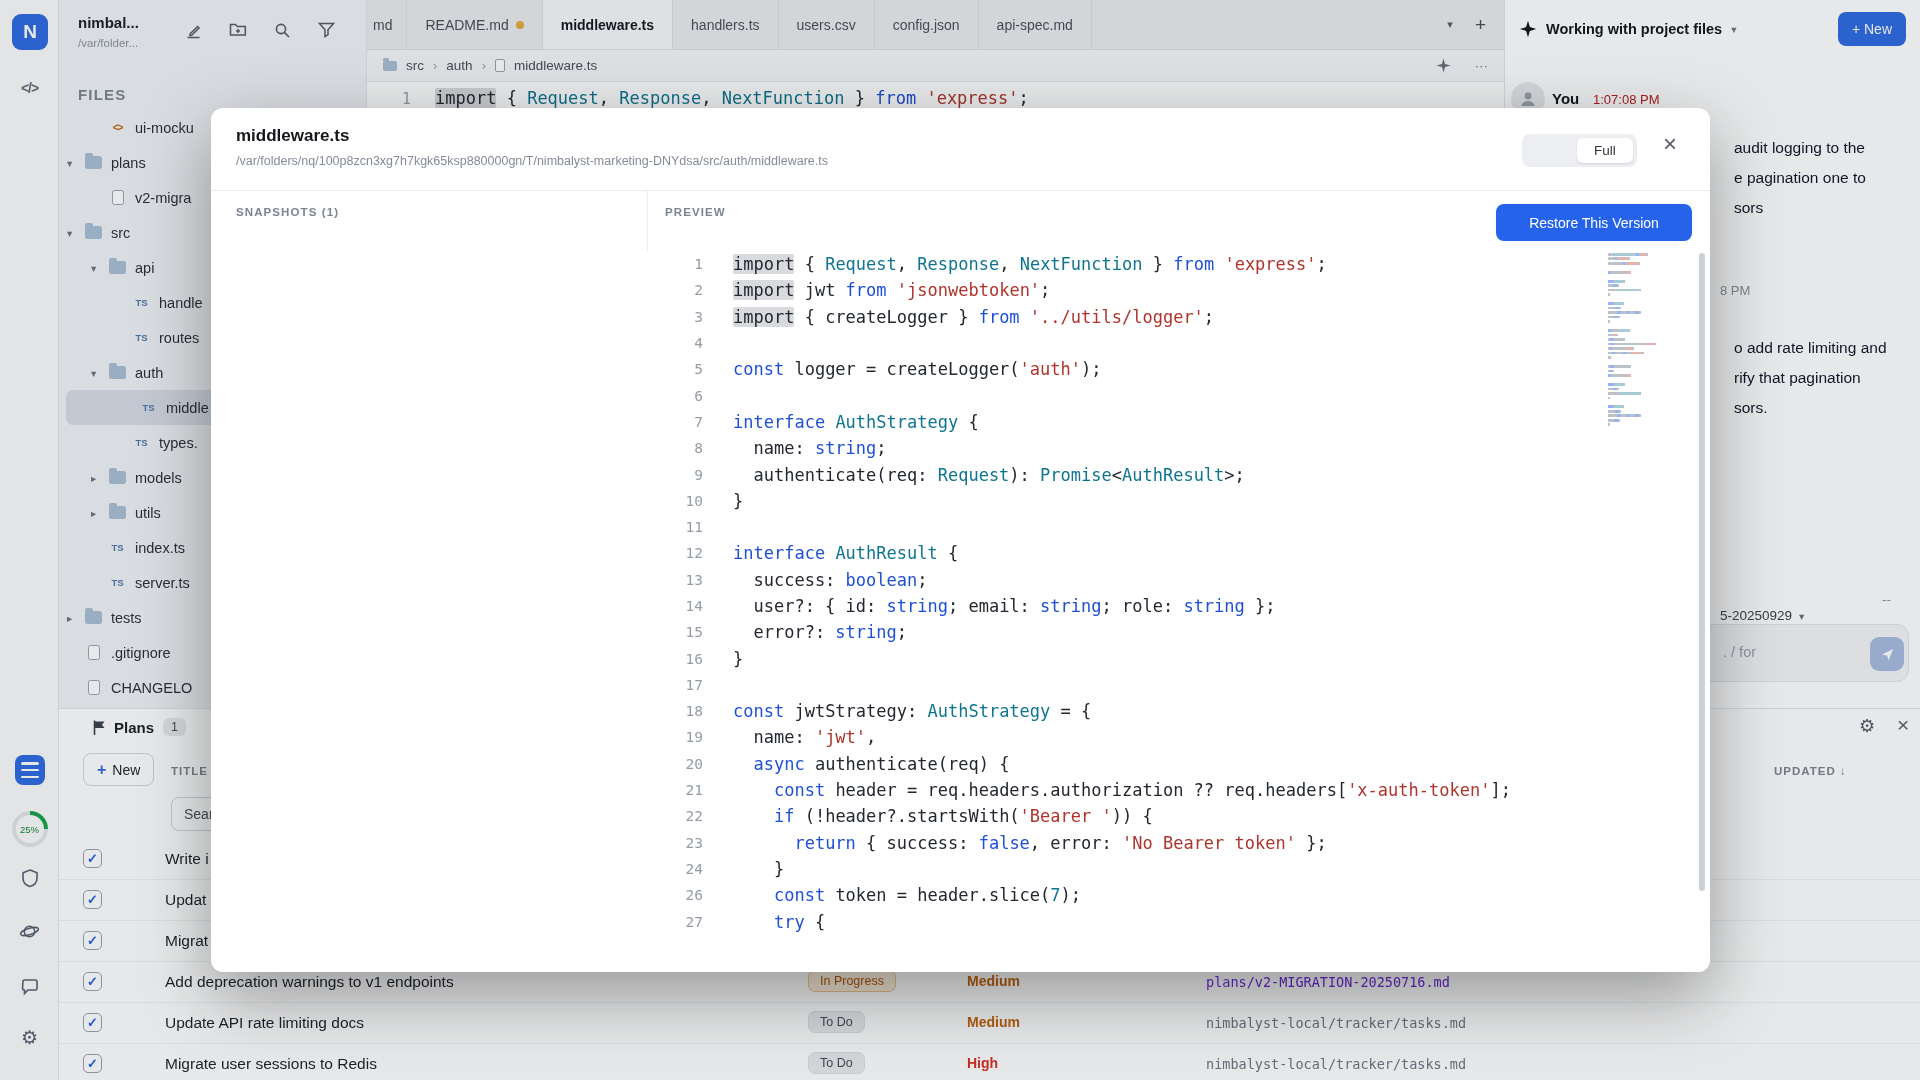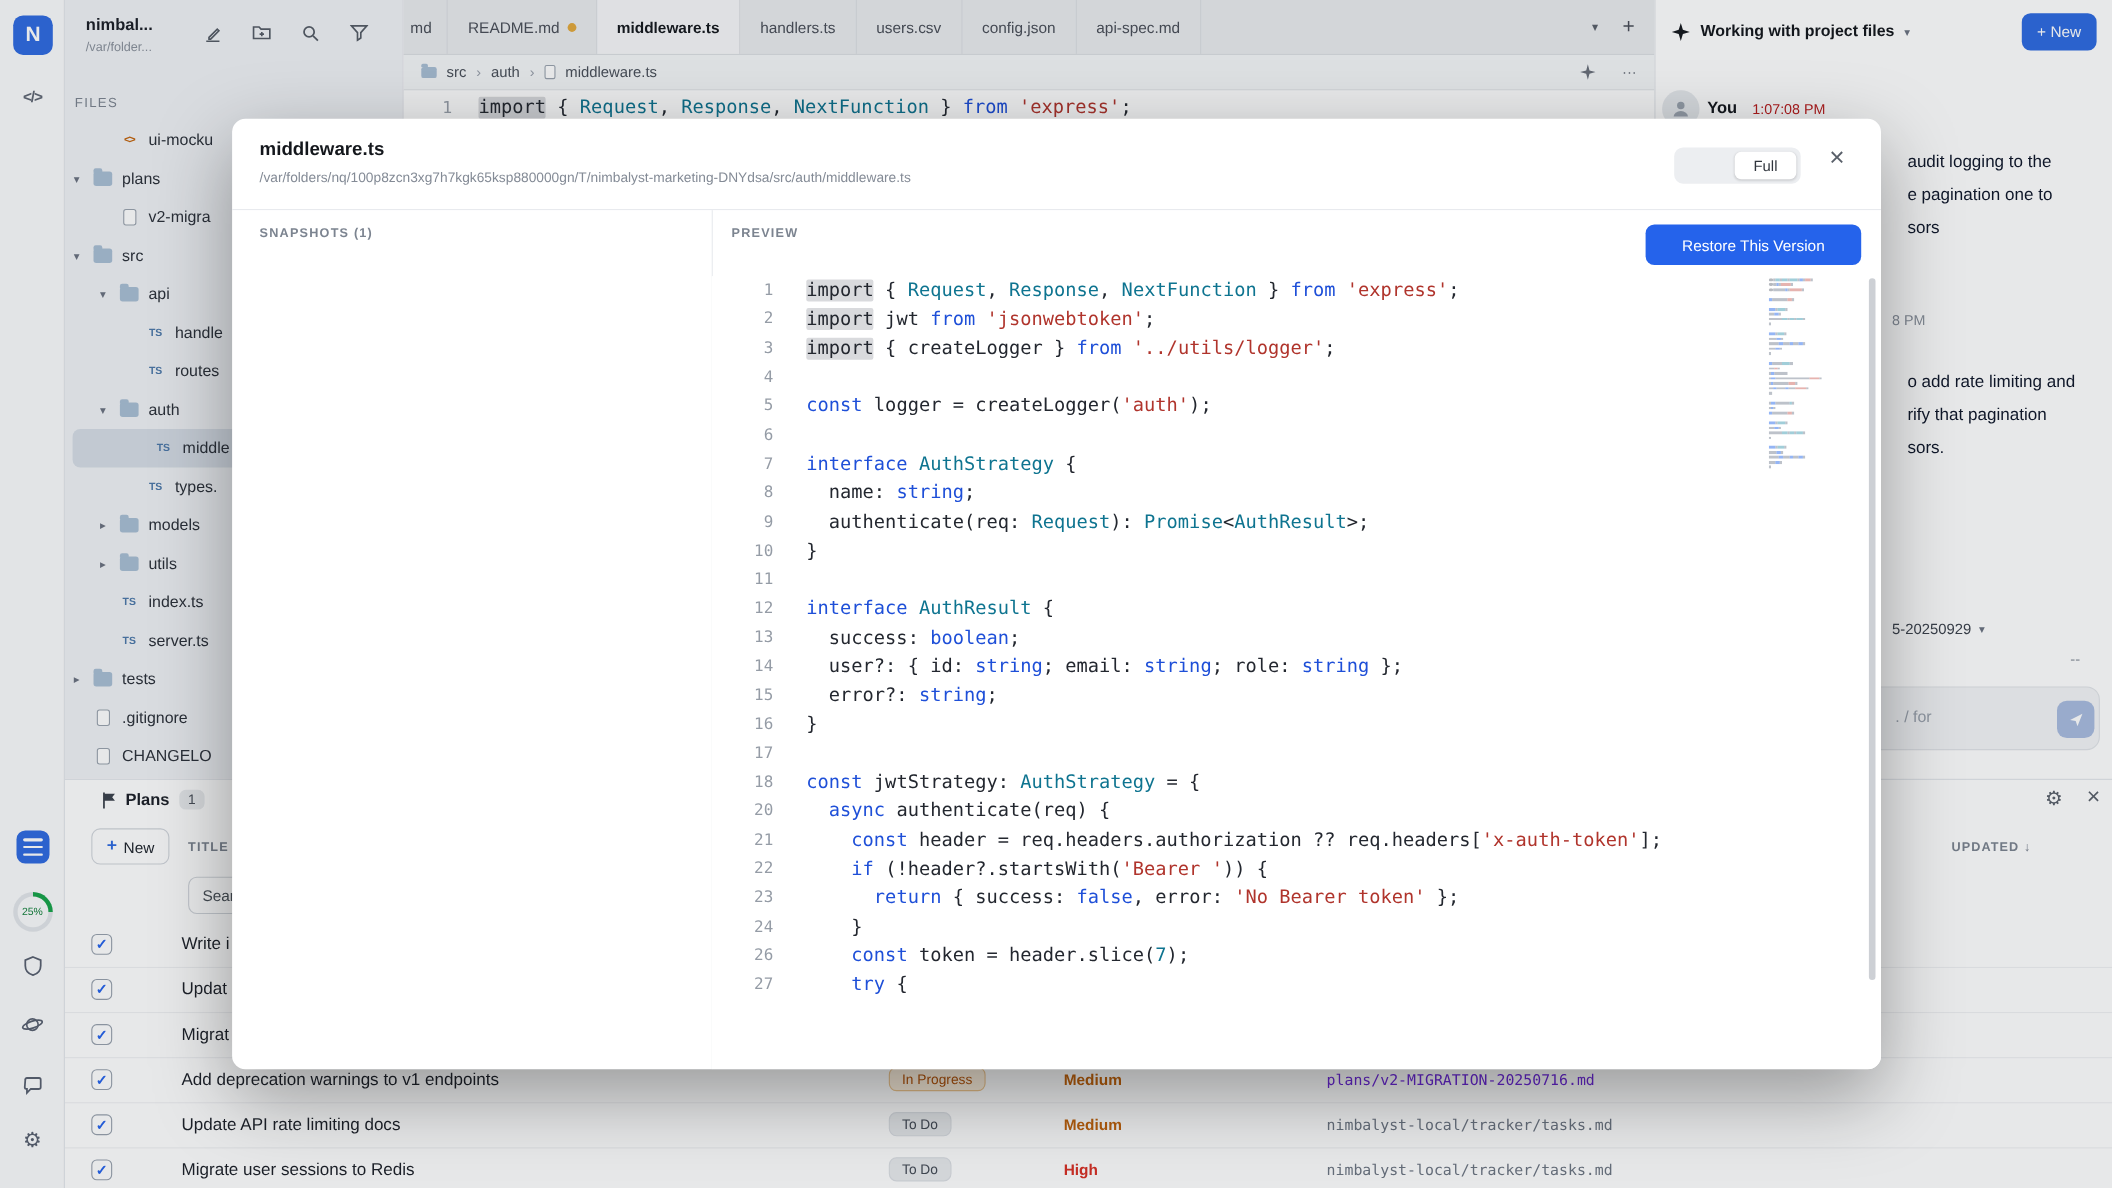--- a/index.html
+++ b/index.html
@@ -14,21 +14,21 @@
 .notes-ic{width:30px;height:30px;background:#2f6ae0;border-radius:8px;padding:7px 6px;display:flex;flex-direction:column;justify-content:space-between}
 .notes-ic i{display:block;height:2.5px;background:#fff;border-radius:2px}
 .ring{width:36px;height:36px;border-radius:50%;background:conic-gradient(#18a34a 0 90deg,#e3e6ea 90deg 360deg);display:flex;align-items:center;justify-content:center}
 .ring b{width:28px;height:28px;border-radius:50%;background:#fafbfc;display:flex;align-items:center;justify-content:center;font-size:9.5px;color:#15803d;font-weight:400}
 .glyph{font-size:19px;line-height:1}
 
 .sidebar{position:absolute;left:59px;top:0;width:308px;height:708px;background:#f0f2f5;border-right:1px solid #e3e6ea}
 .proj-name{position:absolute;left:19px;top:14px;font-size:15px;font-weight:700;color:#1b1f27}
 .proj-path{position:absolute;left:19px;top:37px;font-size:11.5px;color:#8a919c}
 .side-icons{position:absolute;left:126px;top:22px;display:flex;gap:27px;color:#555c66}
-.files-label{position:absolute;left:9px;top:86px;font-size:12px;letter-spacing:1.2px;color:#7c8490;font-weight:400}
+.files-label{position:absolute;left:19px;top:86px;font-size:15px;letter-spacing:1.2px;color:#7c8490;font-weight:700}
 .tree{position:absolute;left:0;top:110px;width:100%}
 .tree-row{display:flex;align-items:center;height:35px;font-size:14.5px;color:#2c313a;white-space:nowrap;overflow:hidden}
 .tree-row.selected{background:#d6dde6;border-radius:7px;margin:0 7px}
 .chev{width:18px;flex:0 0 18px;color:#6b7280;font-size:10.5px}
 .fic{margin-right:9px;flex:0 0 auto}
 .fic.folder{width:17px;height:13px;background:#a9bfd4;border-radius:2.5px;position:relative}
 .fic.folder::before{content:"";position:absolute;top:-3px;left:0;width:8px;height:4px;background:#a9bfd4;border-radius:2px 2px 0 0}
 .fic.ts{font-size:9.5px;font-weight:700;color:#4d79aa;width:17px;text-align:center}
 .fic.html{font-size:10px;font-weight:700;color:#c2620a;width:17px;letter-spacing:-1px;text-align:center}
 .fic.file{width:12px;height:15px;border:1.5px solid #9aa3ae;border-radius:2.5px;background:#fff;margin:0 11px 0 3px}
@@ -62,21 +62,21 @@
 .chat{position:absolute;left:1504px;top:0;width:416px;height:708px;background:#fff;border-left:1px solid #e3e6ea}
 .chat-header{position:absolute;top:0;left:0;right:0;height:58px;display:flex;align-items:center;padding:0 14px;gap:9px}
 .chat-title{font-size:14.5px;font-weight:700;color:#14171c}
 .chat-chev{color:#6b7280;font-size:10.5px}
 .chat-new{margin-left:auto;background:#2e6ae0;color:#fff;border-radius:8px;padding:9px 14px;font-size:14px;font-weight:500}
 .avatar{position:absolute;left:6px;top:82px;width:34px;height:34px;border-radius:50%;background:#e6e9ed;display:flex;align-items:center;justify-content:center}
 .msg-user{position:absolute;left:47px;top:90px;font-weight:700;font-size:15px;color:#14171c}
 .msg-time{position:absolute;left:88px;top:92px;font-size:13px;color:#b91c1c}
 .frag-block{position:absolute;left:229px;font-size:15.5px;color:#0f172a;line-height:30px;white-space:nowrap}
 .frag-time{position:absolute;left:215px;font-size:13px;color:#8a919c}
-.model-row{position:absolute;left:215px;top:564px;font-size:13.5px;color:#3c424c;display:flex;gap:7px;align-items:center}
+.model-row{position:absolute;left:215px;top:608px;font-size:13.5px;color:#3c424c;display:flex;gap:7px;align-items:center}
 .dashes{position:absolute;left:377px;top:592px;font-size:13.5px;color:#8a919c}
 .chat-input{position:absolute;left:12px;top:624px;width:392px;height:58px;background:#f3f4f6;border:1px solid #e1e4e8;border-radius:12px}
 .input-frag{position:absolute;left:205px;top:19px;font-size:14.5px;color:#9aa2ad}
 .send-btn{position:absolute;left:352px;top:12px;width:34px;height:34px;border-radius:9px;background:#a9bcdf;display:flex;align-items:center;justify-content:center}
 
 .plans{position:absolute;left:59px;top:708px;width:1861px;height:372px;background:#fff;border-top:1px solid #e3e6ea}
 .flag-ic{position:absolute;left:33px;top:10px;color:#3c424c}
 .plans-title{position:absolute;left:55px;top:10px;font-size:15px;font-weight:700;color:#1b1f27}
 .plans-count{position:absolute;left:104px;top:9px;background:#e9ebee;border-radius:6px;padding:2px 8px;font-size:12.5px;color:#4a5059}
 .plans-gear{position:absolute;left:1800px;top:6px;font-size:18px;color:#5a606a}
@@ -522,20 +522,24 @@
         </div>
         <div class="cl">
           <span class="ln">17</span>
           <span class="ct"></span>
         </div>
         <div class="cl">
           <span class="ln">18</span>
           <span class="ct"><span class="t-kw">const</span><span class="t-pl"> jwtStrategy: </span><span class="t-ty">AuthStrategy</span><span class="t-pl"> = {</span></span>
         </div>
         <div class="cl">
+          <span class="ln">19</span>
+          <span class="ct"><span class="t-pl">  name: </span><span class="t-str">'jwt'</span><span class="t-pl">,</span></span>
+        </div>
+        <div class="cl">
           <span class="ln">20</span>
           <span class="ct"><span class="t-pl">  </span><span class="t-kw">async</span><span class="t-pl"> authenticate(req) {</span></span>
         </div>
         <div class="cl">
           <span class="ln">21</span>
           <span class="ct"><span class="t-pl">    </span><span class="t-kw">const</span><span class="t-pl"> header = req.headers.authorization ?? req.headers[</span><span class="t-str">'x-auth-token'</span><span class="t-pl">];</span></span>
         </div>
         <div class="cl">
           <span class="ln">22</span>
           <span class="ct"><span class="t-pl">    </span><span class="t-kw">if</span><span class="t-pl"> (!header?.startsWith(</span><span class="t-str">'Bearer '</span><span class="t-pl">)) {</span></span>

